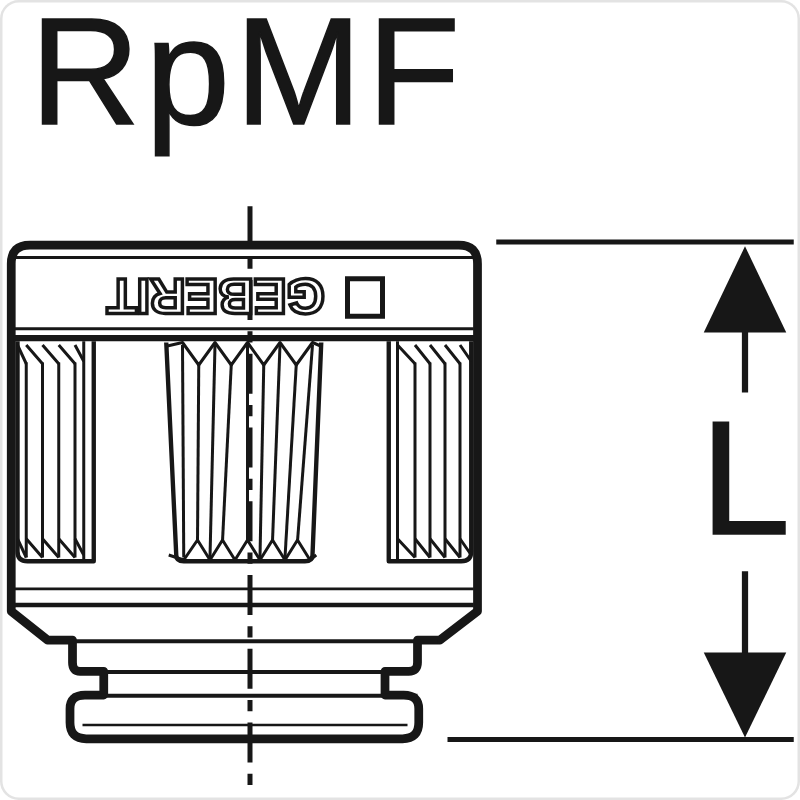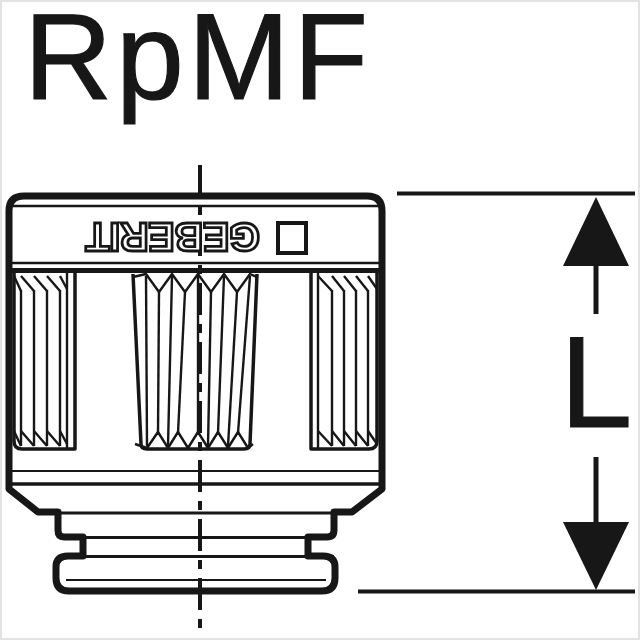--- a/index.html
+++ b/index.html
@@ -9,20 +9,21 @@
   }
   html,body{margin:0;padding:0;background:#fff;}
   .canvas{
     position:relative;
     width:640px;height:640px;
     background:var(--bg);
     overflow:hidden;
     box-shadow:inset 0 0 0 2px var(--page-border);
     font-family:"Liberation Sans", sans-serif;
     color:var(--line);
+    border-radius:15px;
   }
   .big-label{
     position:absolute;
     color:var(--line);
     -webkit-text-stroke:1.2px var(--line);
     line-height:1;
     white-space:nowrap;
     user-select:none;
   }
   .thread-label{

